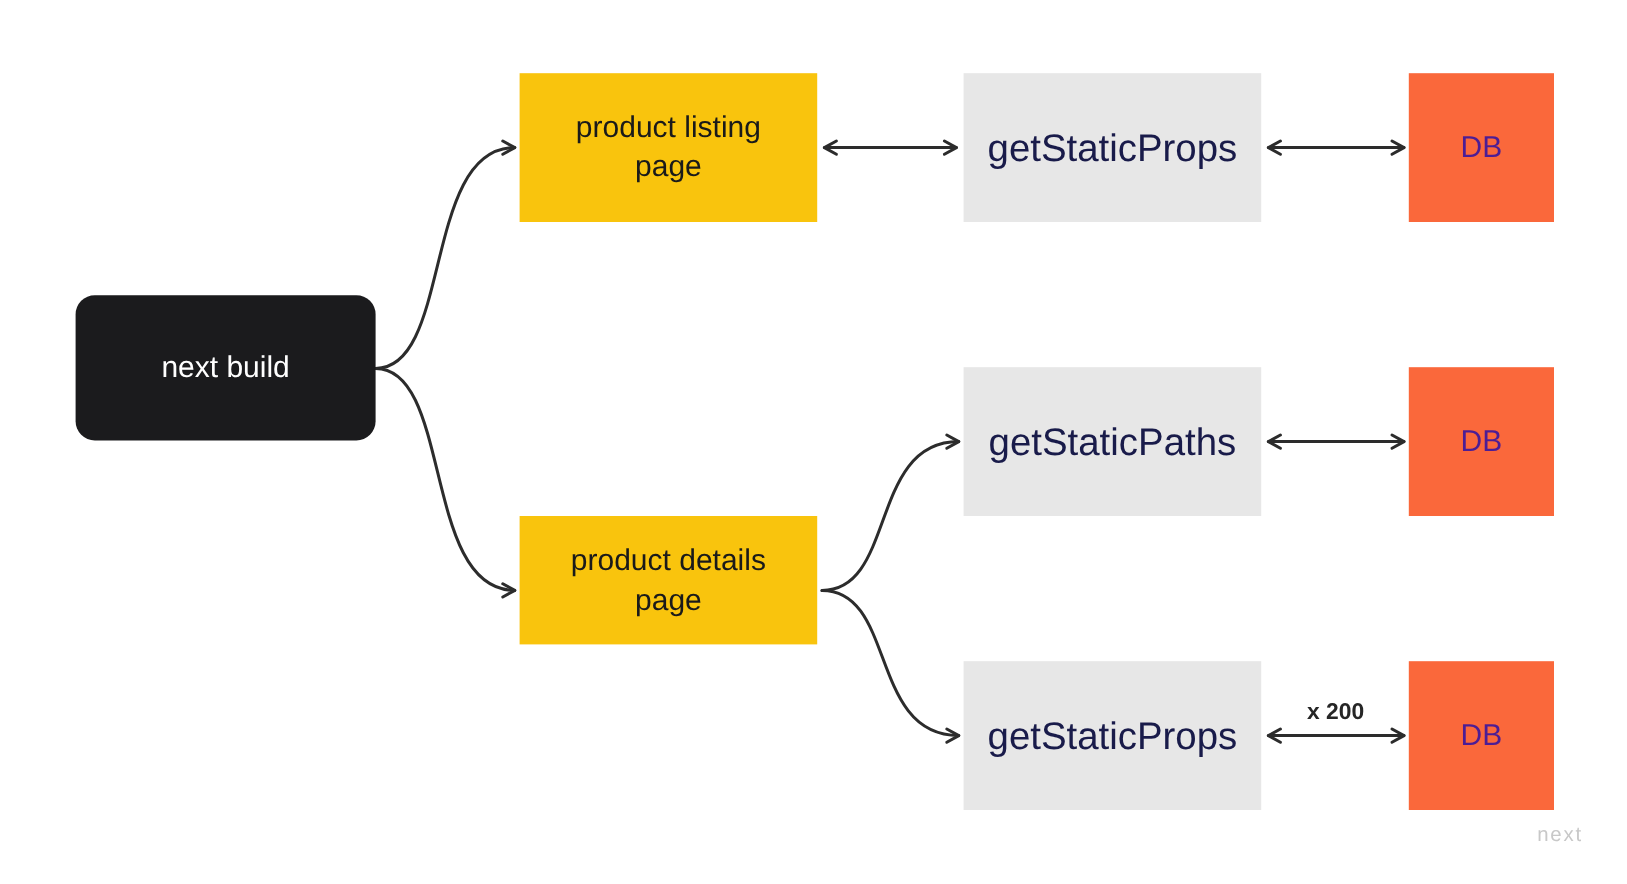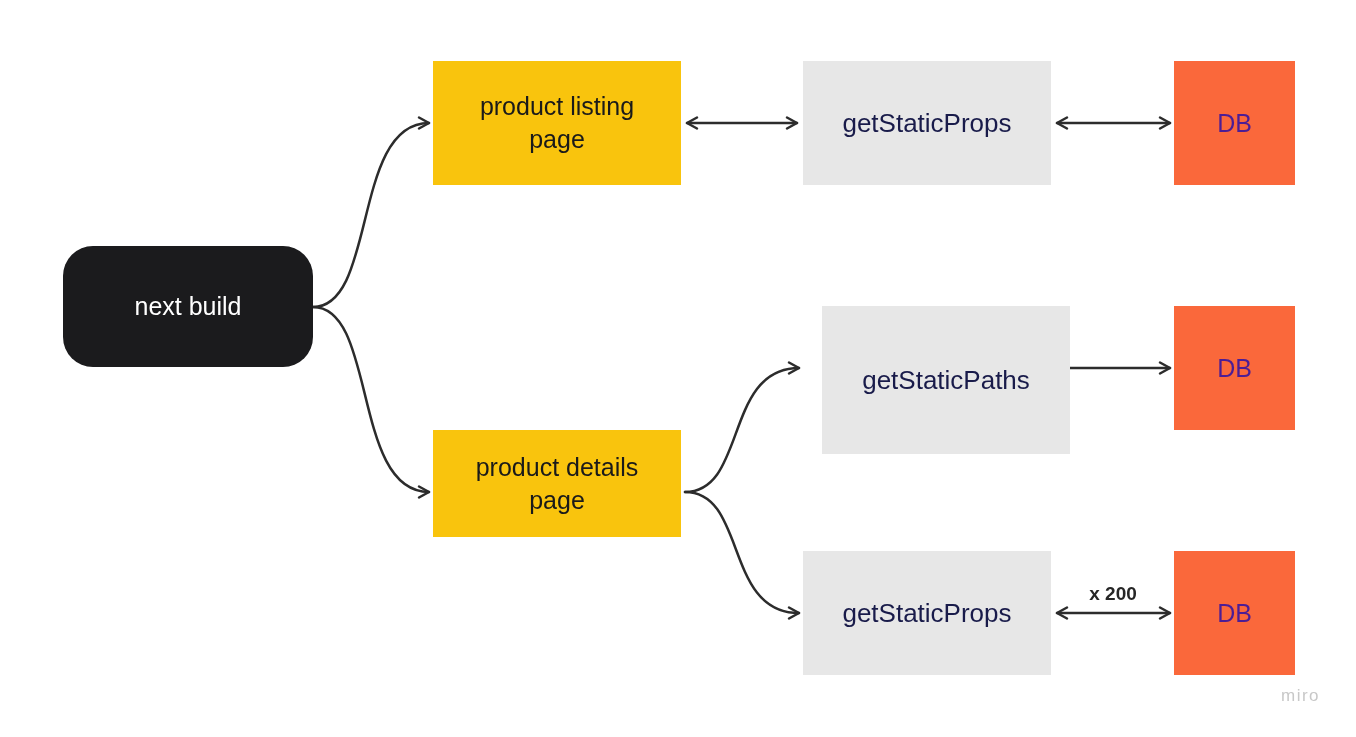--- a/index.html
+++ b/index.html
@@ -34,36 +34,36 @@
     justify-content: center;
     text-align: center;
     box-sizing: border-box;
   }
   .node-label {
     display: block;
     line-height: 1.32;
   }
   .node.black {
     background: #1b1b1d;
-    border-radius: 30px;
+    border-radius: 16px;
     color: #ffffff;
     font-size: 25px;
   }
   .node.yellow {
     background: #f9c40d;
     color: #1a1a1a;
     font-size: 25px;
   }
   .node.yellow .node-label {
     max-width: 200px;
   }
   .node.gray {
     background: #e7e7e7;
     color: #191b4a;
-    font-size: 26px;
+    font-size: 32px;
     text-align: right;
   }
   .node.orange {
     background: #fa683b;
     color: #4c1d95;
     font-size: 25px;
   }
   .edge-label {
     position: absolute;
     font-size: 19px;
@@ -111,21 +111,21 @@
   </div>
 
   <div class="node gray" style="left:803px; top:61px; width:248px; height:124px;">
     <span class="node-label">getStaticProps</span>
   </div>
 
   <div class="node orange" style="left:1174px; top:61px; width:121px; height:124px;">
     <span class="node-label">DB</span>
   </div>
 
-  <div class="node gray" style="left:822px; top:306px; width:248px; height:148px;">
+  <div class="node gray" style="left:803px; top:306px; width:248px; height:124px;">
     <span class="node-label">getStaticPaths</span>
   </div>
 
   <div class="node orange" style="left:1174px; top:306px; width:121px; height:124px;">
     <span class="node-label">DB</span>
   </div>
 
   <div class="node yellow" style="left:433px; top:430px; width:248px; height:107px;">
     <span class="node-label">product details page</span>
   </div>
@@ -133,15 +133,15 @@
   <div class="node gray" style="left:803px; top:551px; width:248px; height:124px;">
     <span class="node-label">getStaticProps</span>
   </div>
 
   <div class="node orange" style="left:1174px; top:551px; width:121px; height:124px;">
     <span class="node-label">DB</span>
   </div>
 
   <div class="edge-label" style="left:1078px; top:583px; width:70px;">x 200</div>
 
-  <div class="watermark">miro</div>
+  <div class="watermark">next</div>
 
 </div>
 
 </body></html>

